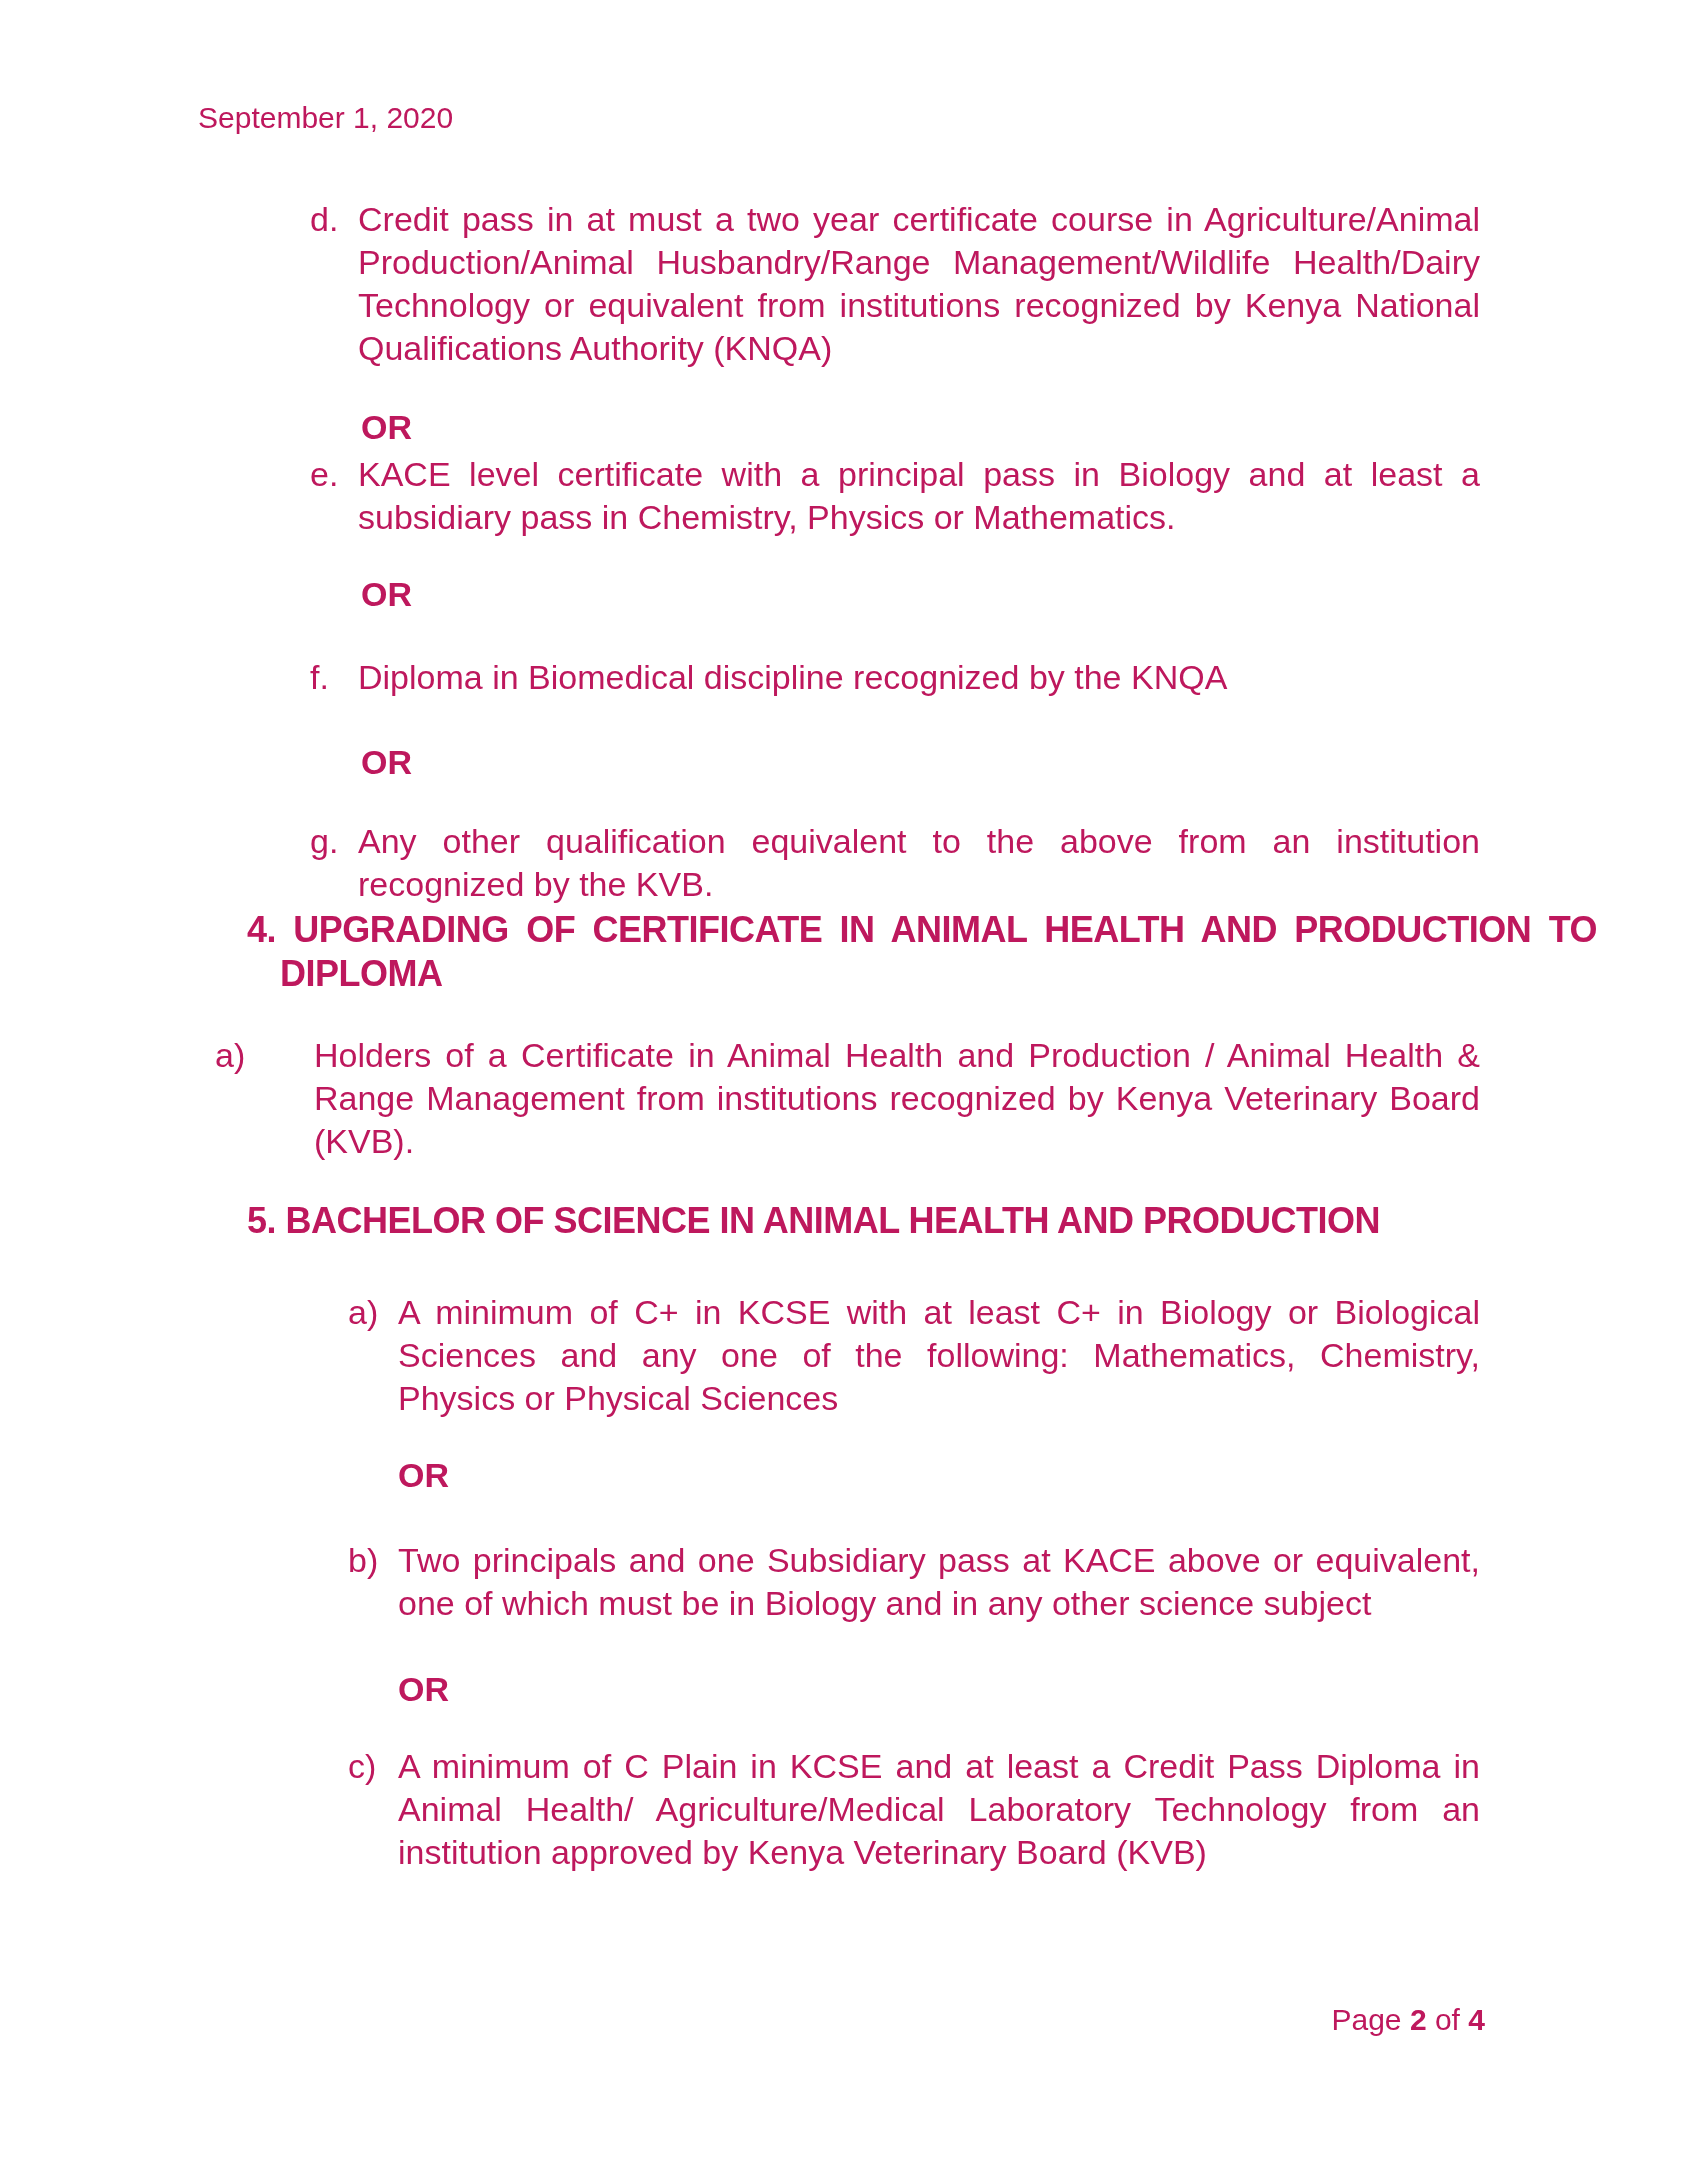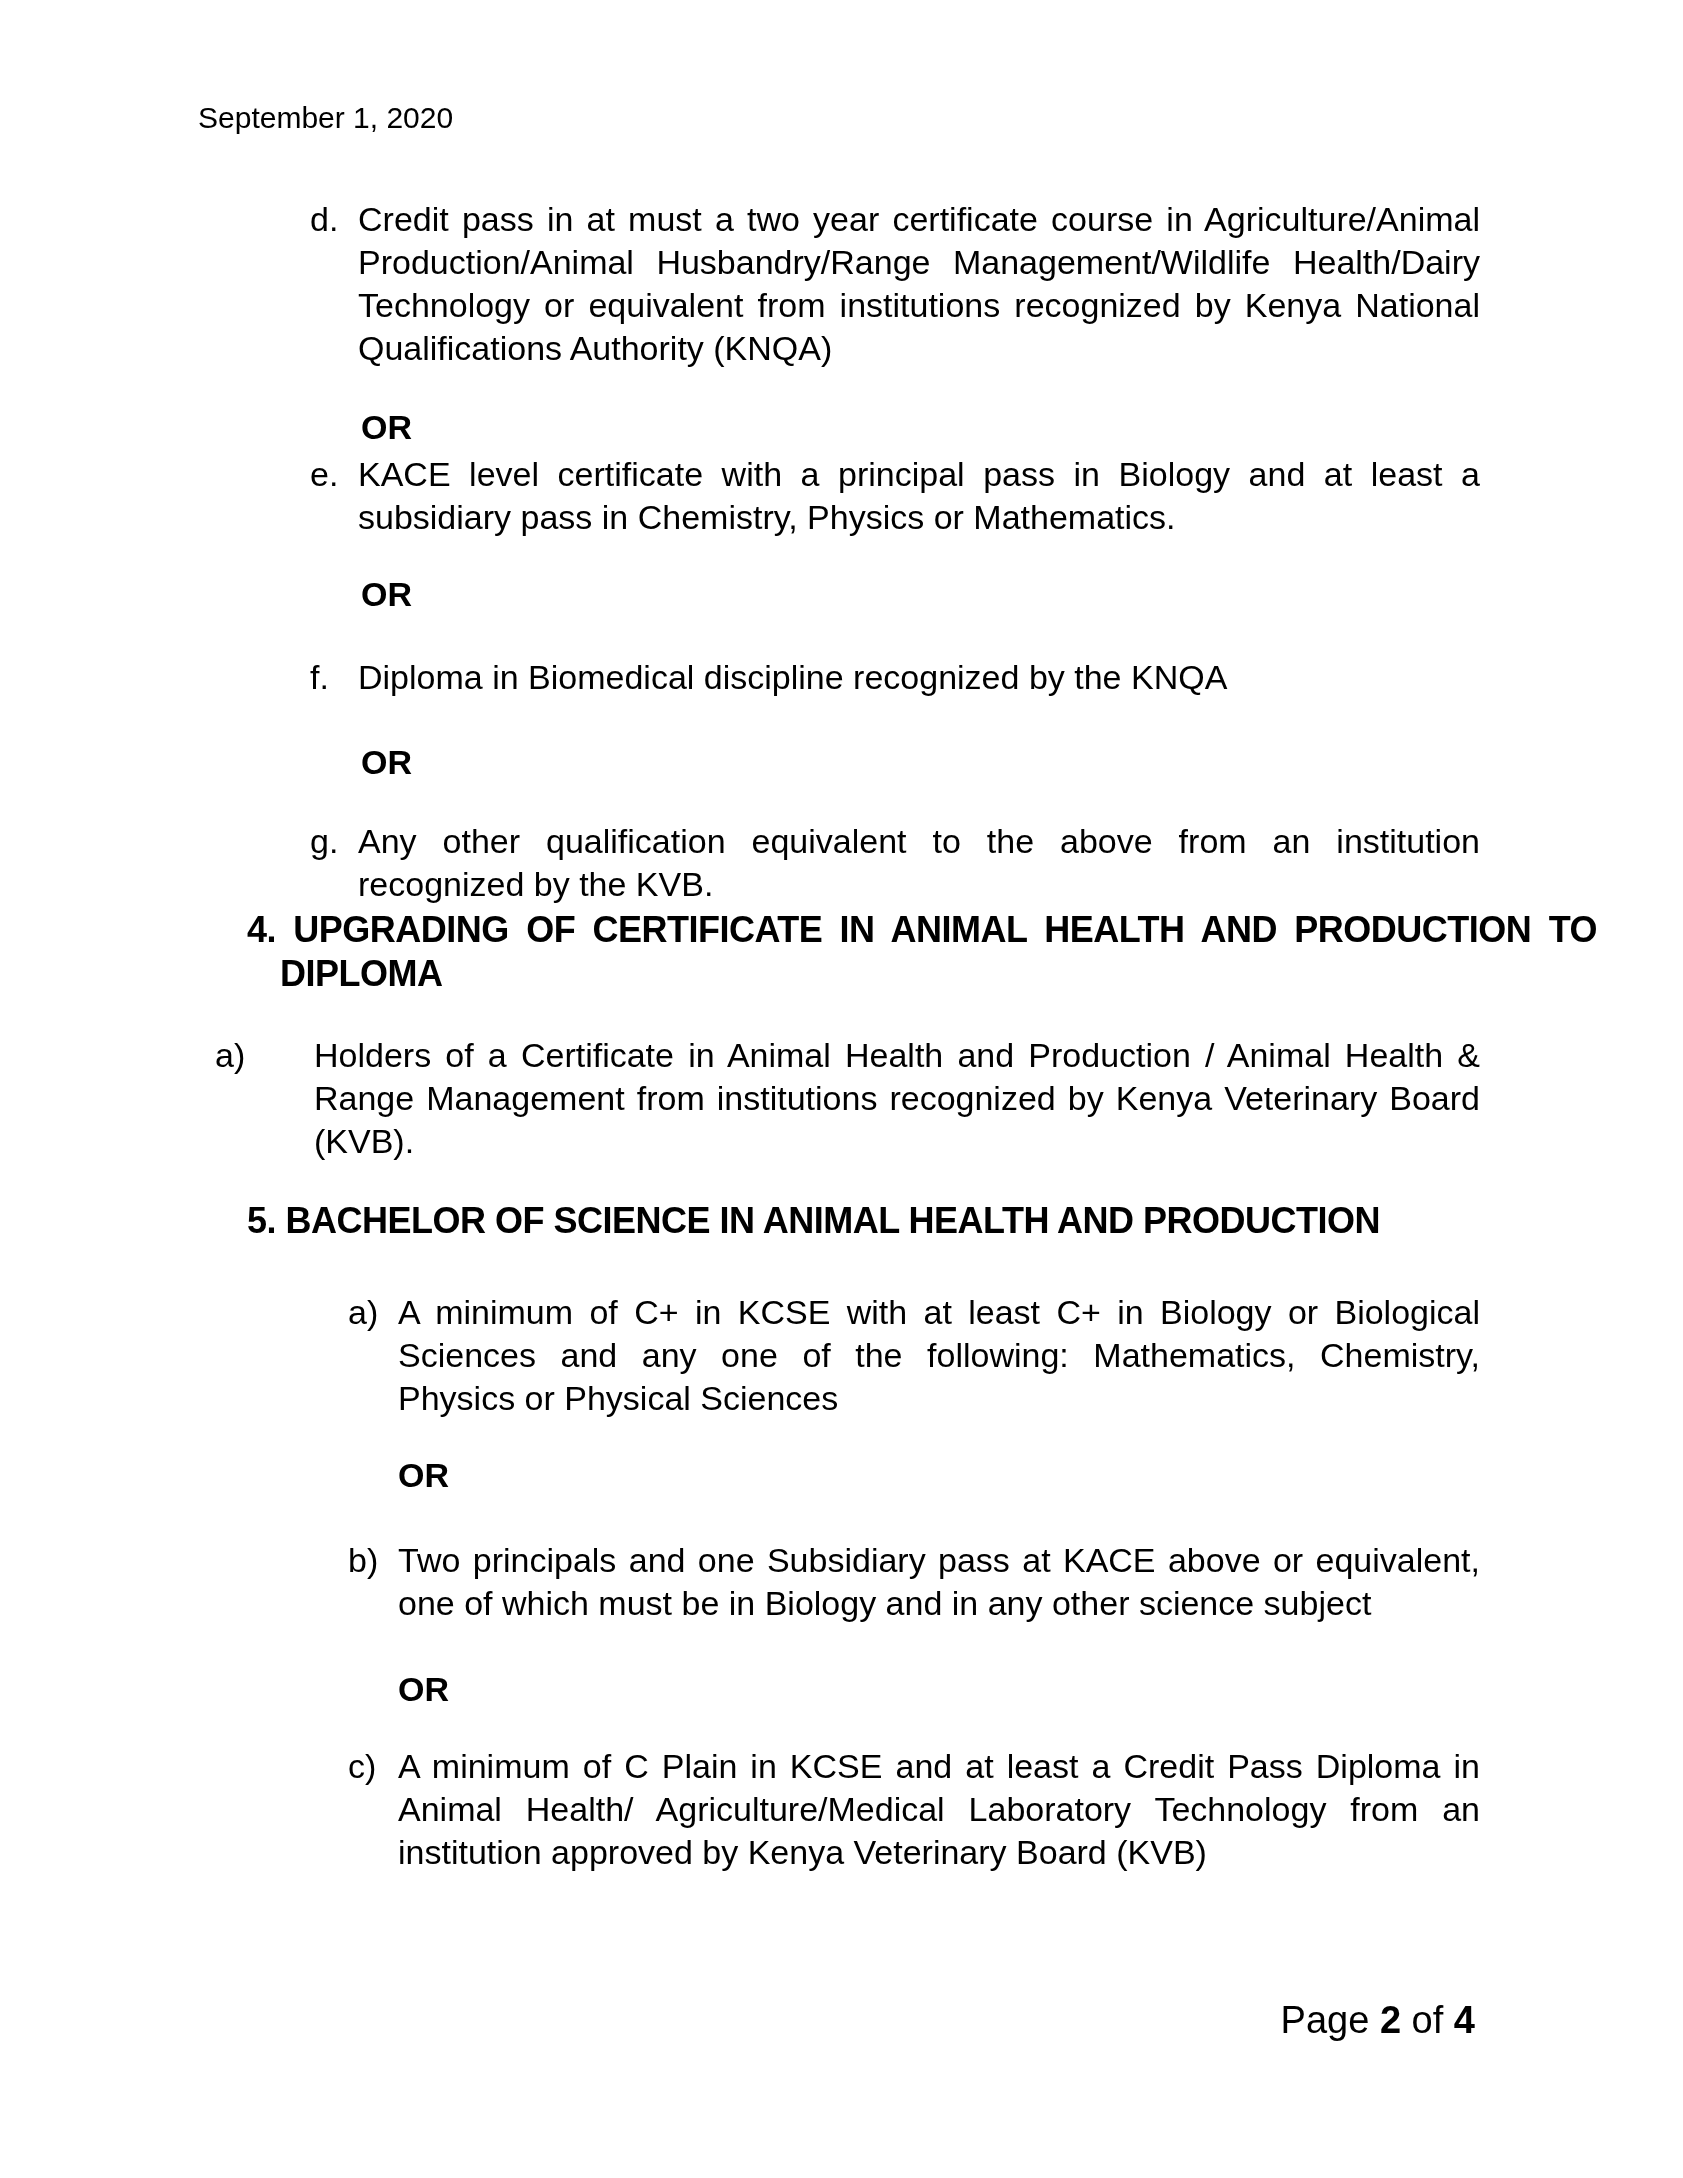--- a/index.html
+++ b/index.html
@@ -5,21 +5,21 @@
   html, body {
     margin: 0;
     padding: 0;
     background: #ffffff;
   }
   .page {
     position: relative;
     width: 1683px;
     height: 2178px;
     background: #ffffff;
-    color: #000000;
+    color: #be185d;
     font-family: "Liberation Sans", sans-serif;
     overflow: hidden;
   }
   .page-header {
     position: absolute;
     top: 100px;
     left: 198px;
     font-size: 30px;
     line-height: 36px;
     white-space: nowrap;
@@ -67,22 +67,22 @@
     text-align: justify;
     margin-left: 280px;
     text-indent: -33px;
   }
   .heading-4 { margin-right: 86px; }
   .heading-5 { margin-right: 158px; }
 
   .page-footer {
     position: absolute;
     top: 2002px;
-    right: 208px;
-    font-size: 38px;
+    right: 198px;
+    font-size: 30px;
     line-height: 36px;
     white-space: nowrap;
   }
   .page-footer .bold { font-weight: bold; }
 
   
   .mt-d   { margin-top: 198px; }
   .mt-or1 { margin-top: 36px; }
   .mt-e   { margin-top: 4px; }
   .mt-or2 { margin-top: 34px; }

